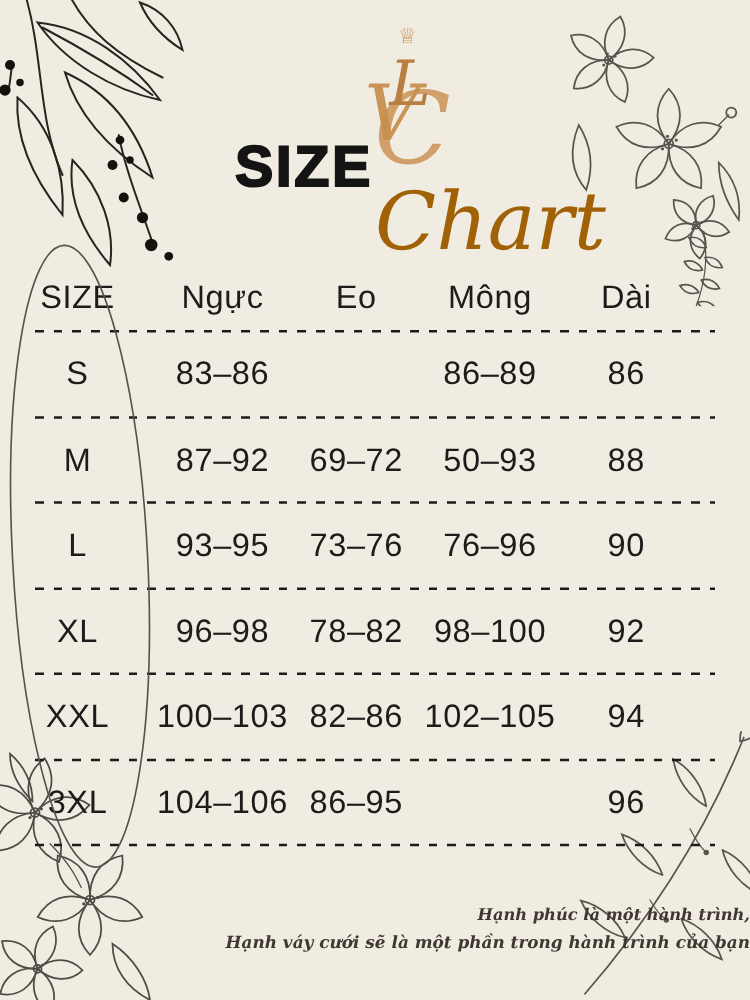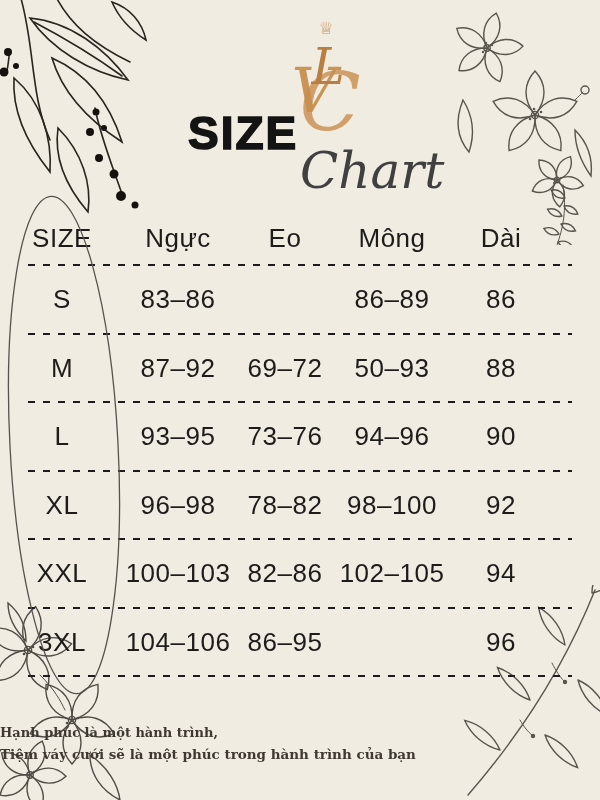--- a/index.html
+++ b/index.html
@@ -29,38 +29,38 @@
   .logo .mL{fill:#b97f42;}
   
   .title-size{
     position:absolute; left:188px; top:110px; z-index:2;
     font-size:46px; font-weight:bold; letter-spacing:2px; line-height:1;
     color:#141414; -webkit-text-stroke:1.6px #141414;
   }
   .title-chart{
     position:absolute; left:300px; top:146px; z-index:2;
     font-family:"DejaVu Serif", serif; font-style:italic;
-    font-size:50px; line-height:1; color:#404040;
+    font-size:64px; line-height:1; color:#a16207;
   }
   
   .table{position:absolute; left:28px; top:212px; width:544px; z-index:2;}
   .row{position:relative; height:66.5px;}
   .row.header{height:52px;}
   .cell{
     position:absolute; top:50%; transform:translate(-50%,-50%);
     white-space:nowrap; font-size:26px; letter-spacing:.5px; color:#1d1c1a;
   }
   .c1{left:34px;} .c2{left:150px;} .c3{left:257px;} .c4{left:364px;} .c5{left:473px;}
   .sep{
     height:2px; width:544px;
     background:repeating-linear-gradient(90deg,#1c1c1c 0 7px, transparent 7px 15px);
   }
   
-  .footer{position:absolute; left:0; width:600px; text-align:left; z-index:2;
-    font-family:"DejaVu Serif", serif; font-weight:bold; color:#3e3831;}
+  .footer{position:absolute; left:0; width:600px; text-align:right; z-index:2;
+    font-family:"DejaVu Serif", serif; font-style:italic; font-weight:bold; color:#3e3831;}
   .footer.l1{top:725px; font-size:13px;}
   .footer.l2{top:746px; font-size:13.5px;}
 </style>
 </head>
 <body>
 
 <svg width="0" height="0" style="position:absolute" aria-hidden="true">
   <defs>
     <path id="petalM" d="M0 0 C-10 -12 -10 -26 0 -36 C10 -26 10 -12 0 0"></path>
     <path id="petalL" d="M0 0 C-12 -15 -12 -31 0 -44 C12 -31 12 -15 0 0"></path>
@@ -230,21 +230,21 @@
       <span class="cell c3">69–72</span>
       <span class="cell c4">50–93</span>
       <span class="cell c5">88</span>
     </div>
     <div class="sep"></div>
 
     <div class="row">
       <span class="cell c1">L</span>
       <span class="cell c2">93–95</span>
       <span class="cell c3">73–76</span>
-      <span class="cell c4">94–96</span>
+      <span class="cell c4">76–96</span>
       <span class="cell c5">90</span>
     </div>
     <div class="sep"></div>
 
     <div class="row">
       <span class="cell c1">XL</span>
       <span class="cell c2">96–98</span>
       <span class="cell c3">78–82</span>
       <span class="cell c4">98–100</span>
       <span class="cell c5">92</span>
@@ -263,15 +263,15 @@
     <div class="row">
       <span class="cell c1">3XL</span>
       <span class="cell c2">104–106</span>
       <span class="cell c3">86–95</span>
       <span class="cell c5">96</span>
     </div>
     <div class="sep"></div>
   </div>
 
   <div class="footer l1">Hạnh phúc là một hành trình,</div>
-  <div class="footer l2">Tiệm váy cưới sẽ là một phúc trong hành trình của bạn</div>
+  <div class="footer l2">Hạnh váy cưới sẽ là một phần trong hành trình của bạn</div>
 
 </div>
 
 </body></html>

